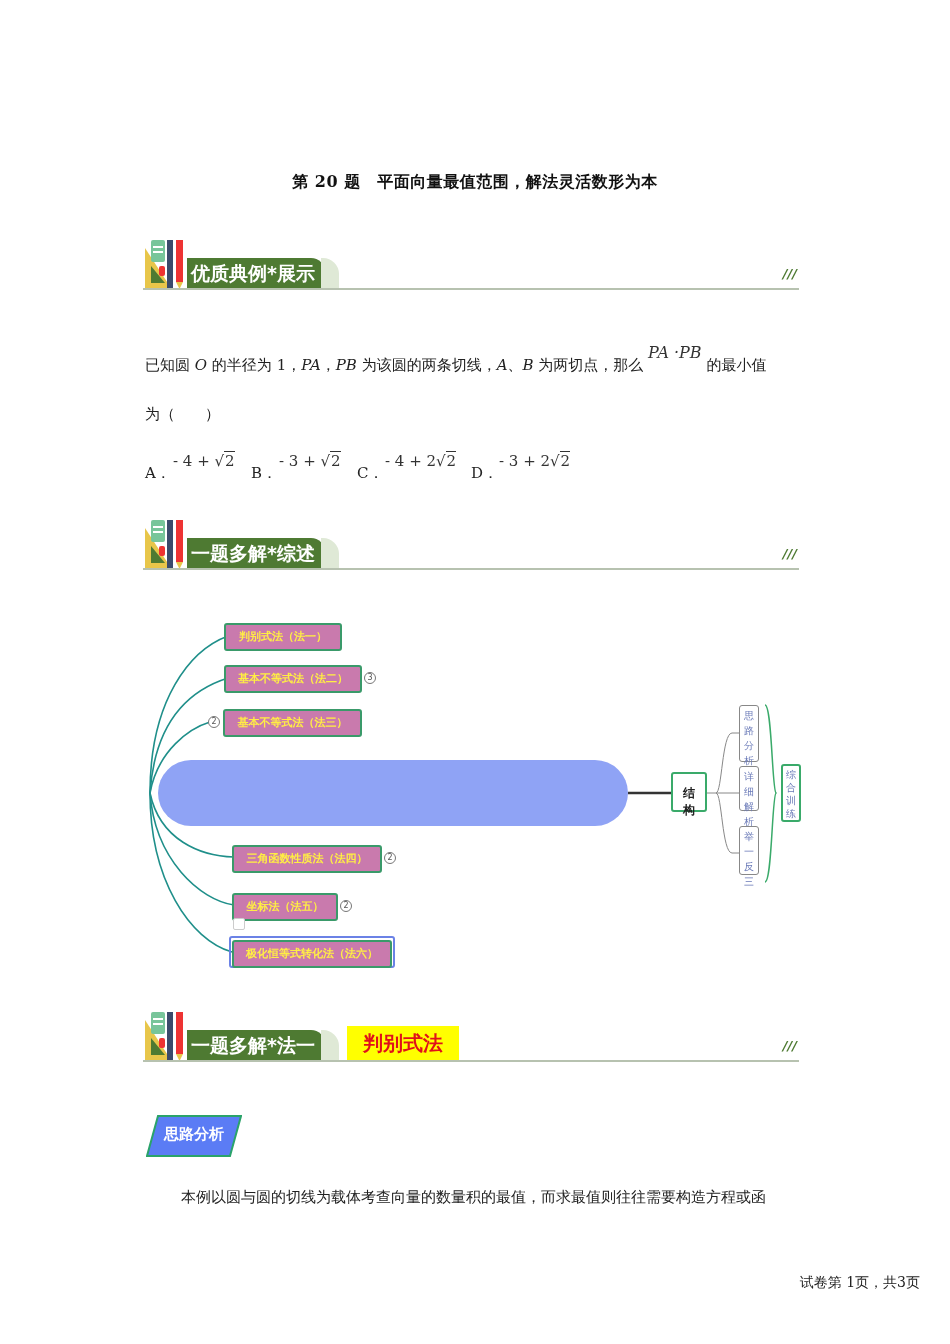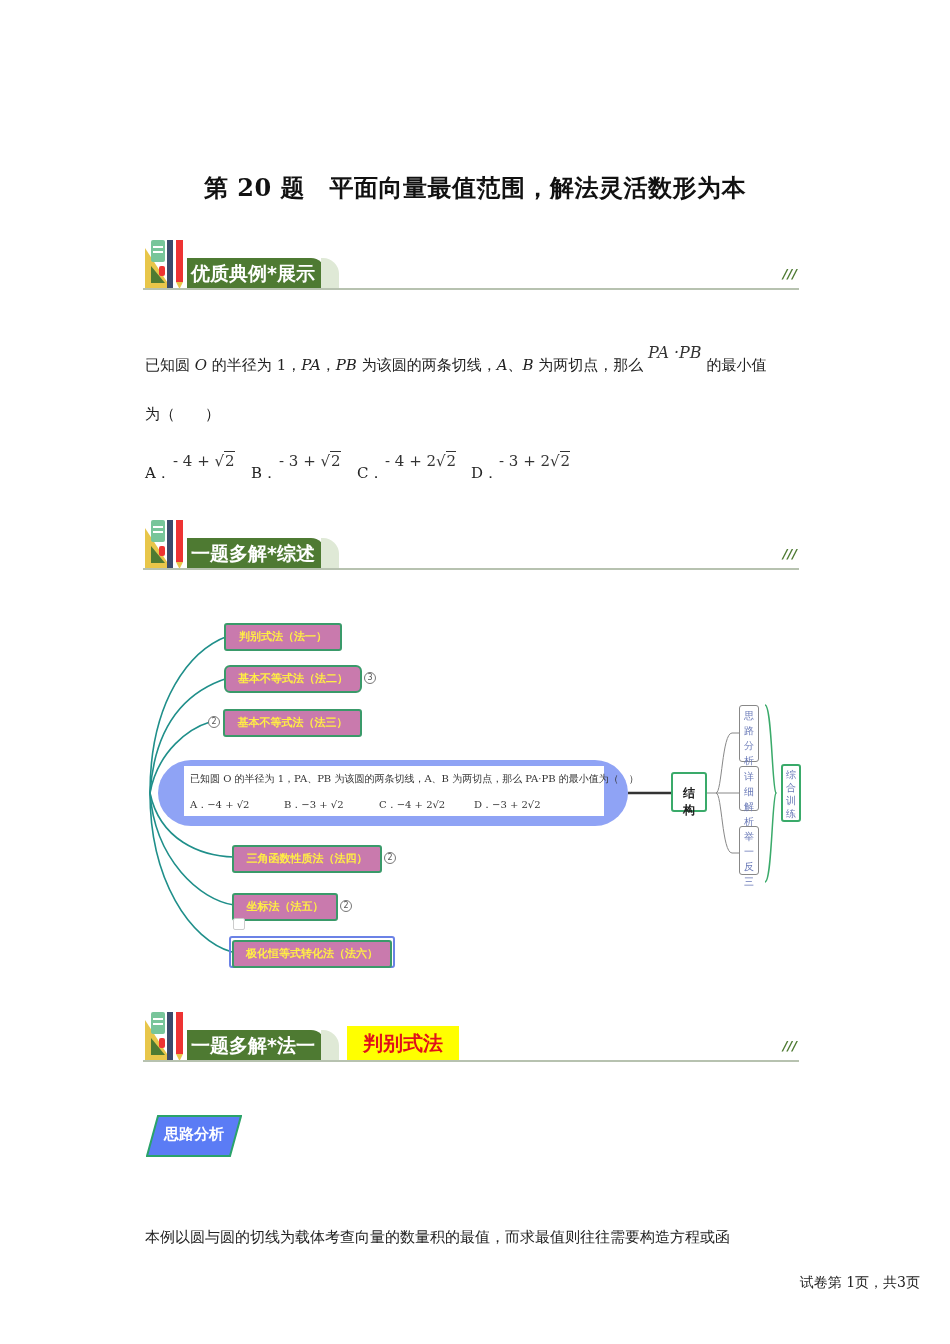--- a/index.html
+++ b/index.html
@@ -1,19 +1,19 @@
 <!DOCTYPE html>
 <html><head>
 <meta charset="utf-8">
 <style>
   html, body { margin:0; padding:0; background:#ffffff; }
   body { width:950px; height:1344px; position:relative; overflow:hidden;
          font-family:"DejaVu Serif", "Liberation Serif", serif; color:#222; }
   .abs { position:absolute; }
-  .title { left:0; width:950px; top:172px; text-align:center; font-size:24px; font-weight:bold; letter-spacing:0.5px; color:#111; }
+  .title { left:0; width:950px; top:172px; text-align:center; font-size:16px; font-weight:bold; letter-spacing:0.5px; color:#111; }
 
   
   .sec { left:143px; width:656px; height:54px;text-align:right; }
   .sec .line { position:absolute; left:0; right:0; bottom:2px; height:2px; background:#b7c2b0; }
   .sec .icon { position:absolute; left:2px; top:0; width:46px; height:52px; }
   .sec .banner { position:absolute; left:44px; top:20px; height:30px; background:#4e7a32; color:#fff;
       font-family:"DejaVu Sans", sans-serif; font-weight:bold; font-size:19px; line-height:30px;
       padding:0 10px 0 4px; border-top-right-radius:14px; }
   .sec .banner-tail { position:absolute; top:20px; height:30px; width:18px; background:#dfe9d6; border-top-right-radius:16px; }
   .sec .slashes { position:absolute; right:2px; top:28px; font-size:13px; color:#4e7a32; font-style:italic; font-weight:bold; font-family:"DejaVu Sans", sans-serif; }
@@ -130,33 +130,26 @@
     <line x1="628" y1="793" x2="671" y2="793" stroke="#333" stroke-width="2.5"></line>
     <g fill="none" stroke="#888" stroke-width="1">
       <path d="M707,793 L716,793 C722,793 722,733 732,733 L739,733"></path>
       <line x1="716" y1="793" x2="739" y2="793"></line>
       <path d="M716,793 C722,793 722,853 732,853 L739,853"></path>
     </g>
     <path d="M765,705 C772,705 772,790 776,793 C772,796 772,882 765,882" fill="none" stroke="#3aaa6a" stroke-width="1.5"></path>
   </svg>
 
   <div class="node" style="left:224px;top:623px;width:114px;">判别式法（法一）</div>
-  <div class="node" style="left:224px;top:665px;width:134px;border-radius:6px;">基本不等式法（法二）</div>
+  <div class="node" style="left:224px;top:665px;width:134px;">基本不等式法（法二）</div>
   <div class="badge" style="left:364px;top:672px;">3</div>
   <div class="node" style="left:223px;top:709px;width:135px;">基本不等式法（法三）</div>
   <div class="badge" style="left:208px;top:716px;">2</div>
 
   <div class="center-pill"></div>
-  <div class="center-box">
-    <div class="q">已知圆 O 的半径为 1，PA、PB 为该圆的两条切线，A、B 为两切点，那么 PA·PB 的最小值为（　）</div>
-    <div class="o" style="left:6px;">A．−4 + √2</div>
-    <div class="o" style="left:100px;">B．−3 + √2</div>
-    <div class="o" style="left:195px;">C．−4 + 2√2</div>
-    <div class="o" style="left:290px;">D．−3 + 2√2</div>
-  </div>
 
   <div class="node" style="left:232px;top:845px;width:146px;">三角函数性质法（法四）</div>
   <div class="badge" style="left:384px;top:852px;">2</div>
   <div class="node" style="left:232px;top:893px;width:102px;">坐标法（法五）</div>
   <div class="badge" style="left:340px;top:900px;">2</div>
   <div class="abs" style="left:233px;top:918px;width:10px;height:10px;border:1px solid #ccc;border-radius:2px;background:#fff;"></div>
   <div class="abs" style="left:229px;top:936px;width:166px;height:32px;border:2px solid #6b82e6;border-radius:3px;box-sizing:border-box;"></div>
   <div class="node" style="left:232px;top:940px;width:156px;">极化恒等式转化法（法六）</div>
 
   <div class="struct">
@@ -195,15 +188,15 @@
   <div class="line"></div>
 </div>
 
 <div class="abs analysis-tag">
   <svg width="96" height="42" class="abs" style="left:0;top:0;">
     <polygon points="12,1 95,1 84,41 1,41" fill="#5b7cf5" stroke="#2aa36a" stroke-width="2"></polygon>
   </svg>
   <span>思路分析</span>
 </div>
 
-<div class="abs para" style="top:1228px;">本例以圆与圆的切线为载体考查向量的数量积的最值，而求最值则往往需要构造方程或函</div>
+<div class="abs para" style="top:1188px;margin-left:36px;">本例以圆与圆的切线为载体考查向量的数量积的最值，而求最值则往往需要构造方程或函</div>
 
 <div class="abs footer">试卷第 1页，共3页</div>
 
 </body></html>

